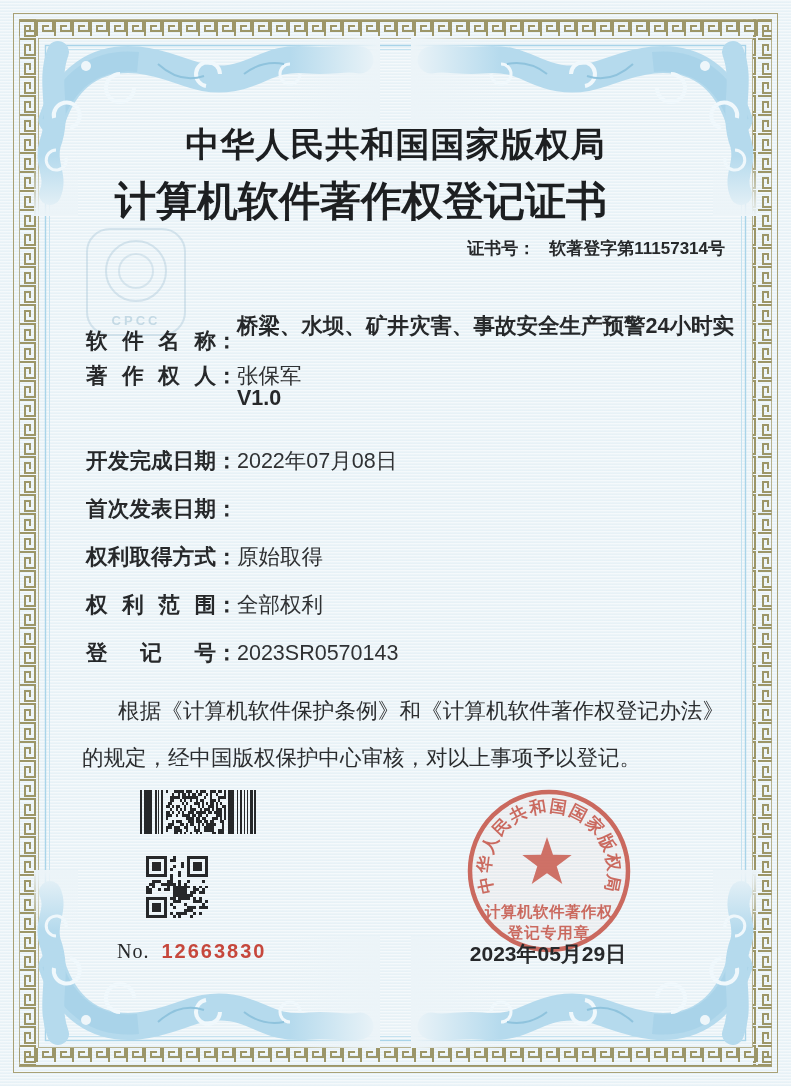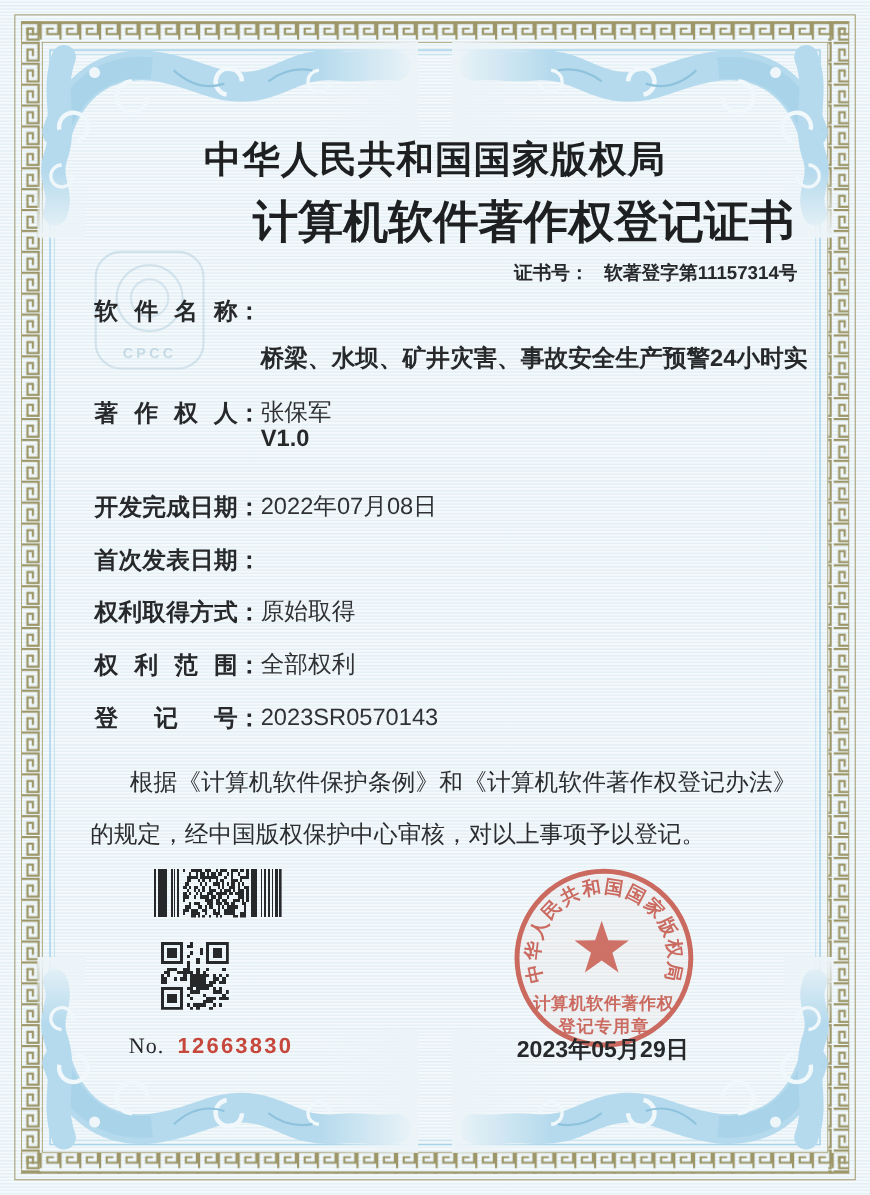--- a/index.html
+++ b/index.html
@@ -8,25 +8,25 @@
     position:relative;width:791px;height:1086px;overflow:hidden;
     background:#ecf4f8;
     background-image:repeating-linear-gradient(180deg,
       rgba(255,255,255,.45) 0px, rgba(255,255,255,.45) 1px,
       rgba(188,219,233,.18) 2px, rgba(231,242,247,.3) 3px);
   }
   .frame{position:absolute;left:0;top:0;z-index:1;pointer-events:none;}
   .txt{position:absolute;z-index:3;color:#2b2d2f;}
   .title{left:0;width:791px;top:122px;text-align:center;font-size:34px;font-weight:bold;
     letter-spacing:1px;font-family:"Liberation Serif", serif;color:#1d1f21;}
-  .subtitle{left:0;width:722px;top:174px;text-align:right;font-size:41px;font-weight:bold;
+  .subtitle{left:0;width:722px;top:174px;text-align:center;font-size:41px;font-weight:bold;
     letter-spacing:0px;font-family:"Liberation Serif", serif;color:#1d1f21;}
   .certno{right:66px;top:237px;font-size:17px;font-weight:bold;color:#26282a;}
   .certno .gap{display:inline-block;width:14px;}
-  .row{left:86px;display:flex;align-items:flex-start;font-size:21.5px;}
+  .row{left:86px;display:flex;align-items:center;font-size:21.5px;}
   .flabel{display:inline-block;width:130px;text-align:justify;text-align-last:justify;
     font-weight:bold;color:#26282a;white-space:nowrap;}
   .colon{display:inline-block;width:21px;font-weight:bold;color:#26282a;}
   .fvalue{display:block;max-width:492px;line-height:28px;color:#2f3133;}
   .fvalue div{white-space:nowrap;margin-top:44px;}
   .statement{left:82px;top:688px;width:642px;font-size:21.5px;line-height:47px;
     text-align:justify;text-indent:36px;color:#2b2d2f;font-family:Liberation Serif, serif;}
   .serial{left:117px;top:940px;font-size:20px;}
   .serial .no{font-family:"Liberation Serif", serif;color:#26282a;letter-spacing:1px;margin-top:44px;}
   .serial .num{font-weight:bold;letter-spacing:2px;margin-left:12px;text-align:center;}

